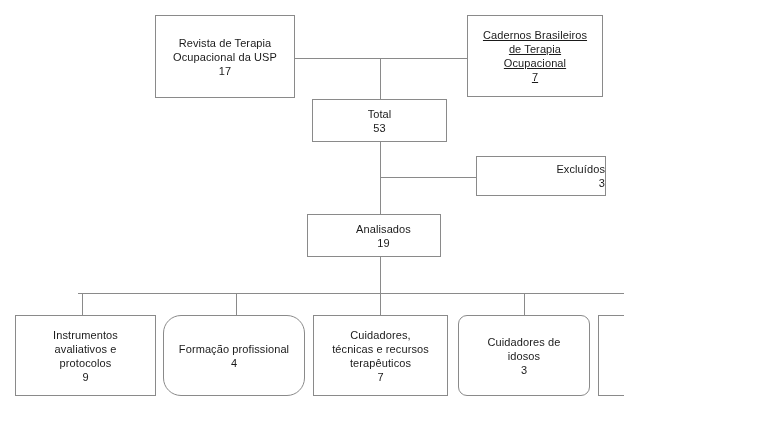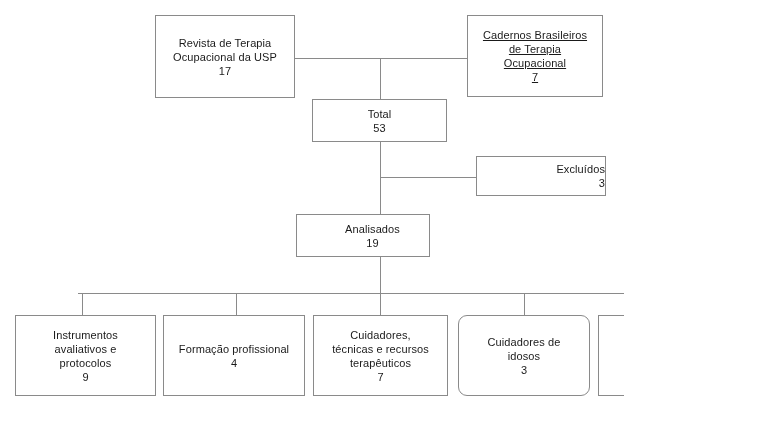--- a/index.html
+++ b/index.html
@@ -80,33 +80,33 @@
   <div class="node" style="left:312px; top:99px; width:135px; height:43px;">
     <div class="label">Total</div>
     <div class="count">53</div>
   </div>
 
   <div class="node" style="left:476px; top:156px; width:130px; height:40px;align-items:flex-end;">
     <div class="label">Excluídos</div>
     <div class="count">3</div>
   </div>
 
-  <div class="node" style="left:296px; top:214px; width:134px; height:43px;padding-left:19px;">
+  <div class="node" style="left:307px; top:214px; width:134px; height:43px;padding-left:19px;">
     <div class="label">Analisados</div>
     <div class="count">19</div>
   </div>
 
   <div class="node" style="left:15px; top:315px; width:141px; height:81px;align-items:center;">
     <div class="label">Instrumentos
 avaliativos e
 protocolos</div>
     <div class="count">9</div>
   </div>
 
-  <div class="node" style="left:163px; top:315px; width:142px; height:81px;">
+  <div class="node" style="left:163px; top:315px; width:142px; height:81px;border-radius:18px;">
     <div class="label">Formação profissional</div>
     <div class="count">4</div>
   </div>
 
   <div class="node" style="left:313px; top:315px; width:135px; height:81px;">
     <div class="label">Cuidadores,
 técnicas e recursos
 terapêuticos</div>
     <div class="count">7</div>
   </div>

